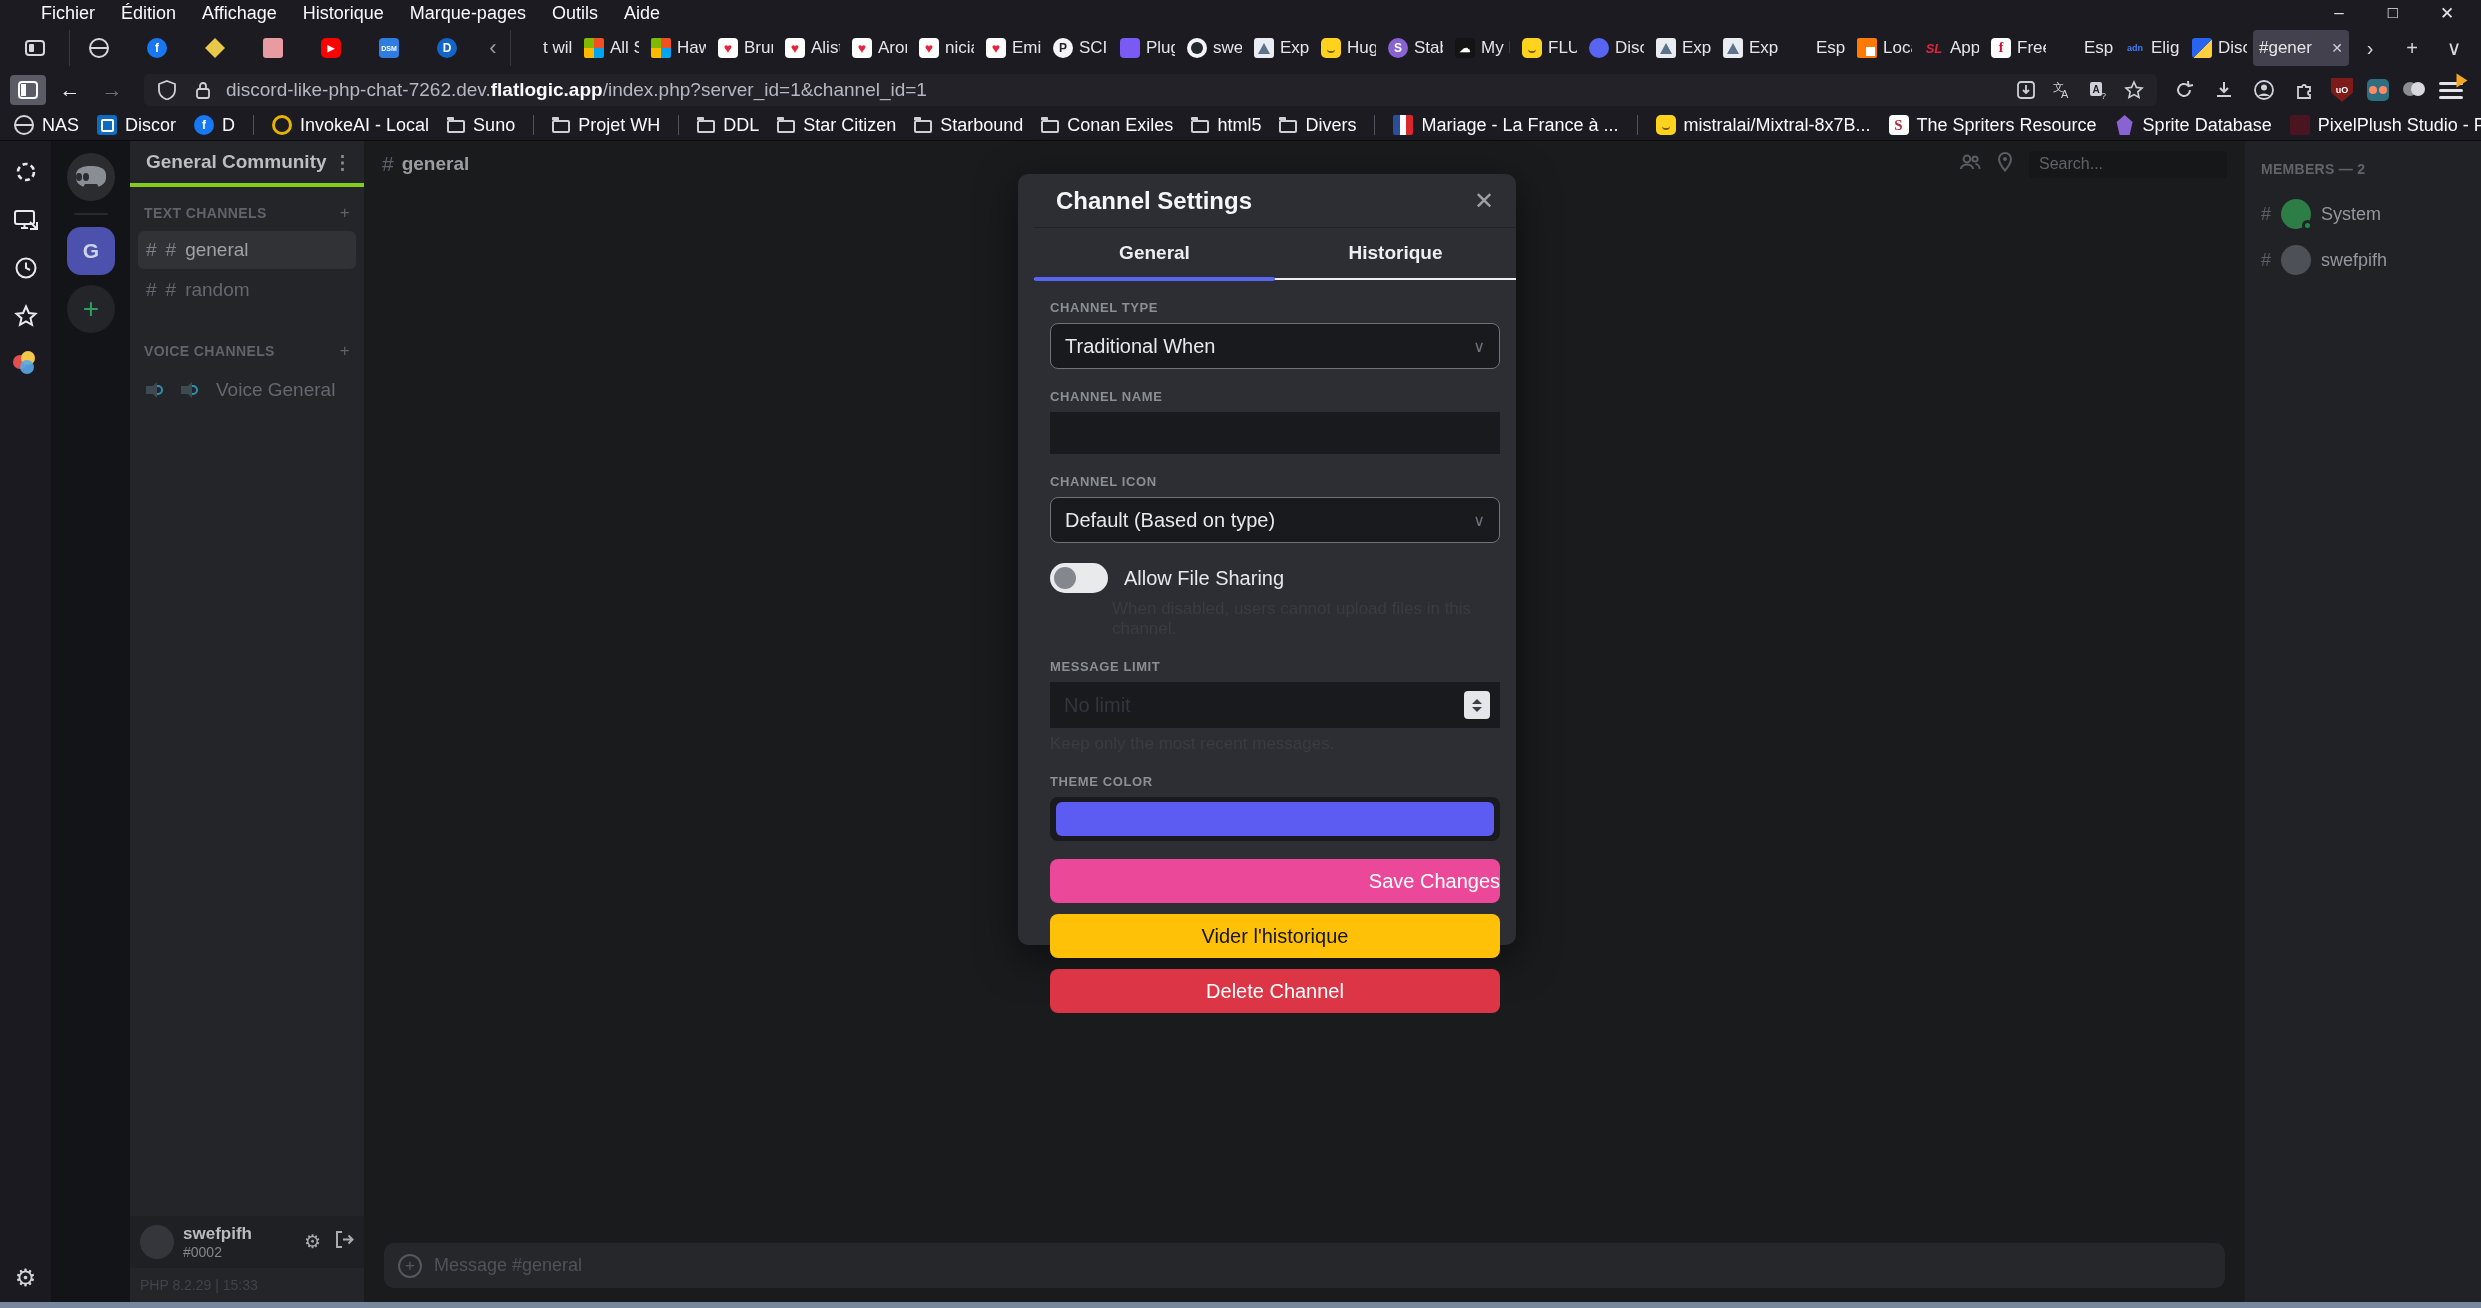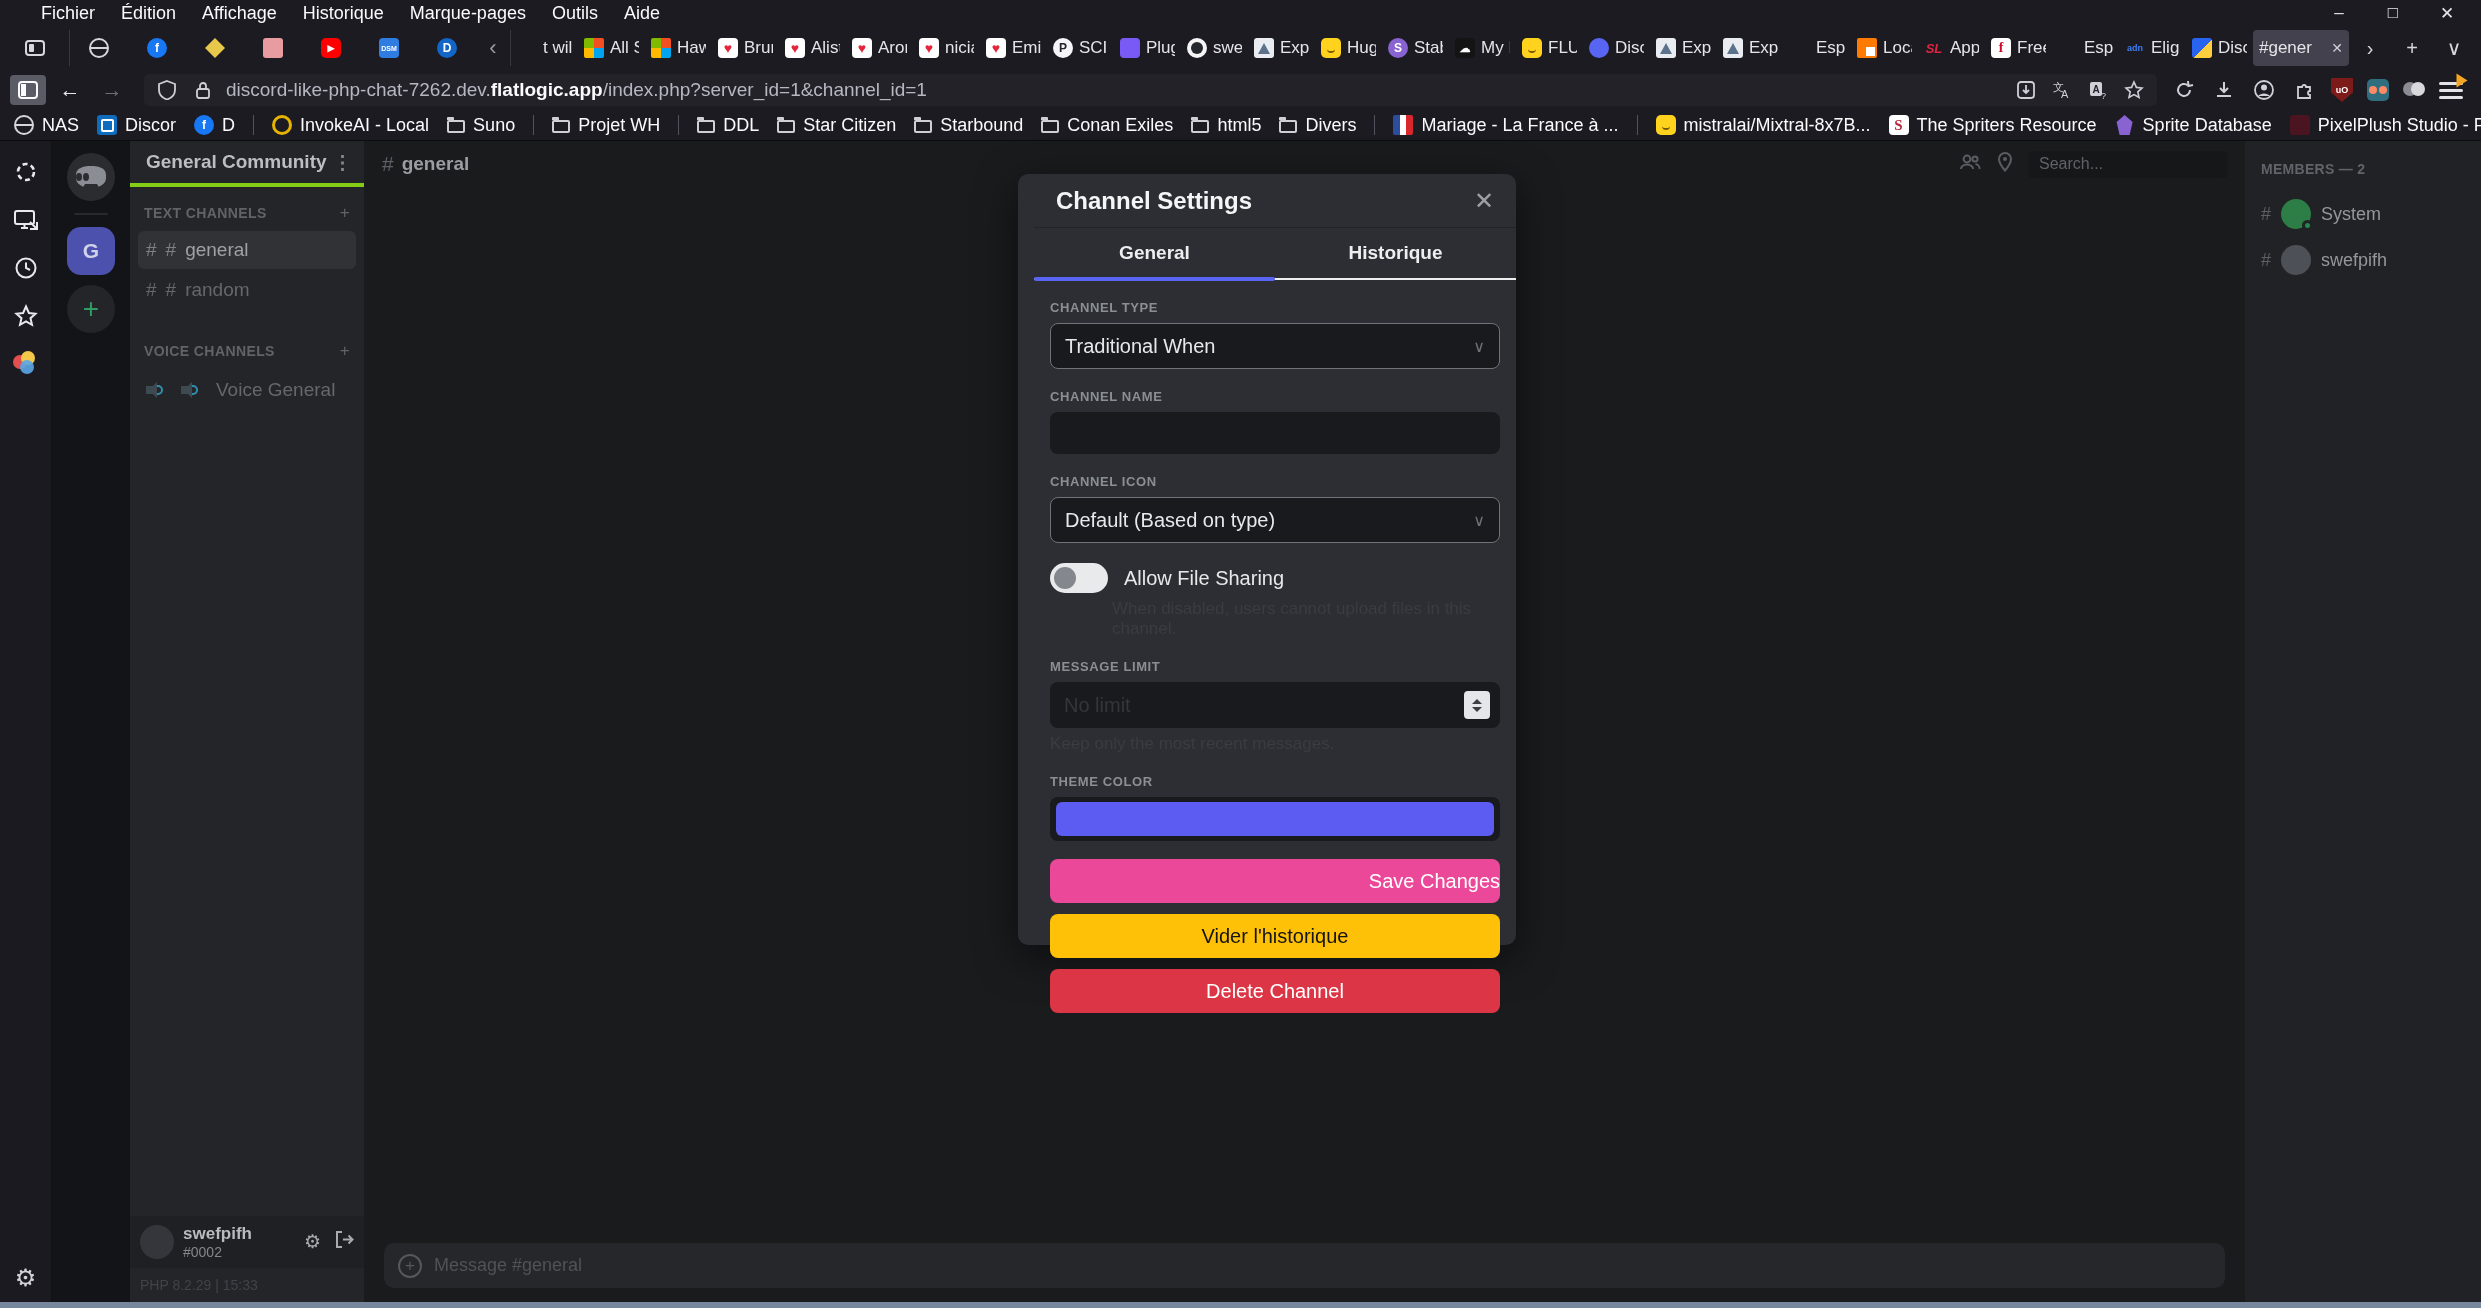--- a/index.html
+++ b/index.html
@@ -192,21 +192,21 @@
   #modal-title { color:#f4f5f6; font-size:24px; font-weight:600; }
   #modal-close { margin-left:auto; color:#9da0a5; font-size:24px; }
   #modal-tabs { display:flex; height:52px; border-bottom:2px solid #eceef0; }
   .m-tab { flex:1; display:flex; align-items:center; justify-content:center; color:#eceef0; font-size:19px; font-weight:600; position:relative; }
   .m-tab.active::after { content:''; position:absolute; left:0; right:0; bottom:-3px; height:4px; background:#5865f2; border-radius:2px; }
   #modal-body { padding:20px 16px 14px; }
   .m-label { color:#8b8f94; font-size:13px; font-weight:700; letter-spacing:.6px; margin-bottom:8px; }
   .m-select { height:46px; background:#191a1d; border:1px solid #6f7278; border-radius:8px; display:flex; align-items:center;
     padding:0 14px; color:#e6e8ea; font-size:20px; margin-bottom:20px; }
   .m-select .chev { margin-left:auto; color:#6d7178; font-size:16px; }
-  .m-input { width:100%; height:42px; background:#191a1d; border:none; border-radius:8px; color:#e6e8ea; font-size:20px;
+  .m-input { width:100%; height:42px; background:#191a1d; border:none; border-radius:0; color:#e6e8ea; font-size:20px;
     padding:0 14px; margin-bottom:20px; font-family:"Liberation Sans",sans-serif; outline:none; }
   .toggle-row { display:flex; align-items:center; gap:16px; margin:4px 0 6px; }
   .toggle { width:58px; height:30px; background:#e9eaec; border-radius:15px; position:relative; flex:none; }
   .toggle .knob { position:absolute; left:4px; top:4px; width:22px; height:22px; border-radius:50%; background:#84878d; }
   .toggle-label { color:#e6e8ea; font-size:20px; }
   .m-helper { color:#393c41; font-size:17px; margin-bottom:20px; }
   .m-helper.indent { margin-left:62px; margin-top:6px; }
   .limit-wrap { position:relative; margin-bottom:6px; }
   .limit-wrap input { margin-bottom:0; height:46px; }
   .limit-wrap input::placeholder { color:#33363b; }

